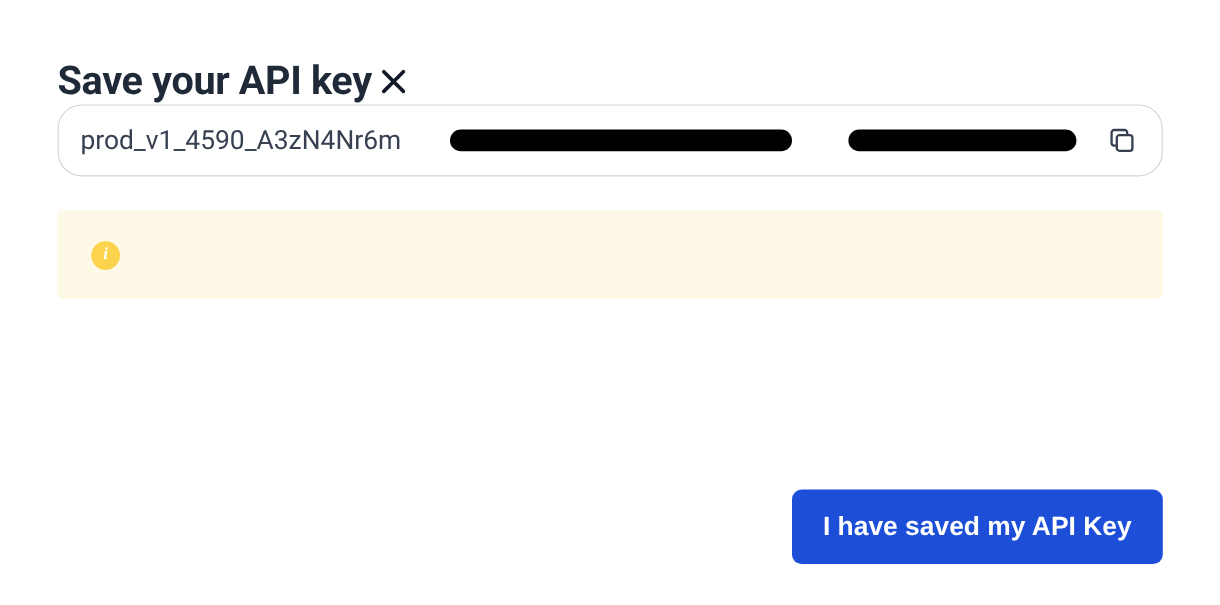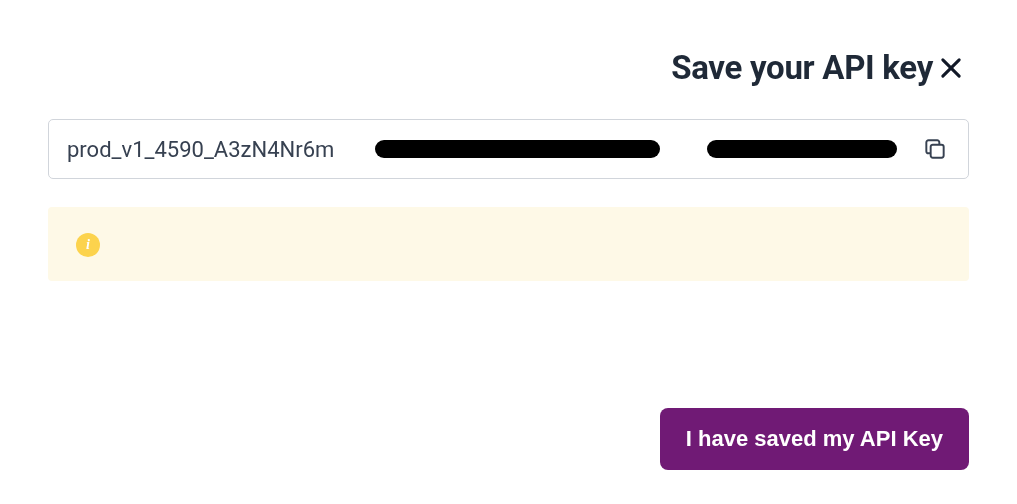--- a/index.html
+++ b/index.html
@@ -12,23 +12,22 @@
       color: #1f2937;
     }
     .dialog {
       padding: 48px;
       width: 100%;
       height: 100%;
       position: relative;
     }
     .header {
       display: flex;
-      justify-content: flex-end;
+      justify-content: flex-start;
       align-items: center;
-      margin-bottom: 32px;
     }
     .title {
       font-size: 33px;
       font-weight: 700;
       color: #1f2937;
       letter-spacing: -0.3px;
     }
     .close-btn {
       background: none;
       border: none;
@@ -36,21 +35,21 @@
       padding: 4px;
       display: flex;
       align-items: center;
       justify-content: center;
     }
     .close-btn svg { width: 28px; height: 28px; }
     .key-row {
       display: flex;
       align-items: center;
       border: 1px solid #d1d5db;
-      border-radius: 5px;
+      border-radius: 20px;
       padding: 14px 18px;
       margin-bottom: 28px;
       gap: 12px;
     }
     .key-value-wrap {
       flex: 1;
       position: relative;
       height: 28px;
       overflow: hidden;
       display: flex;
@@ -112,21 +111,21 @@
       font-size: 22px;
       line-height: 1.55;
       color: #374151;
     }
     .footer {
       position: absolute;
       bottom: 34px;
       right: 48px;
     }
     .primary-btn {
-      background: #701a75;
+      background: #1d4ed8;
       color: #fff;
       border: none;
       border-radius: 8px;
       padding: 18px 26px;
       font-size: 22px;
       font-weight: 600;
       cursor: pointer;
     }
   </style>
 </head>

